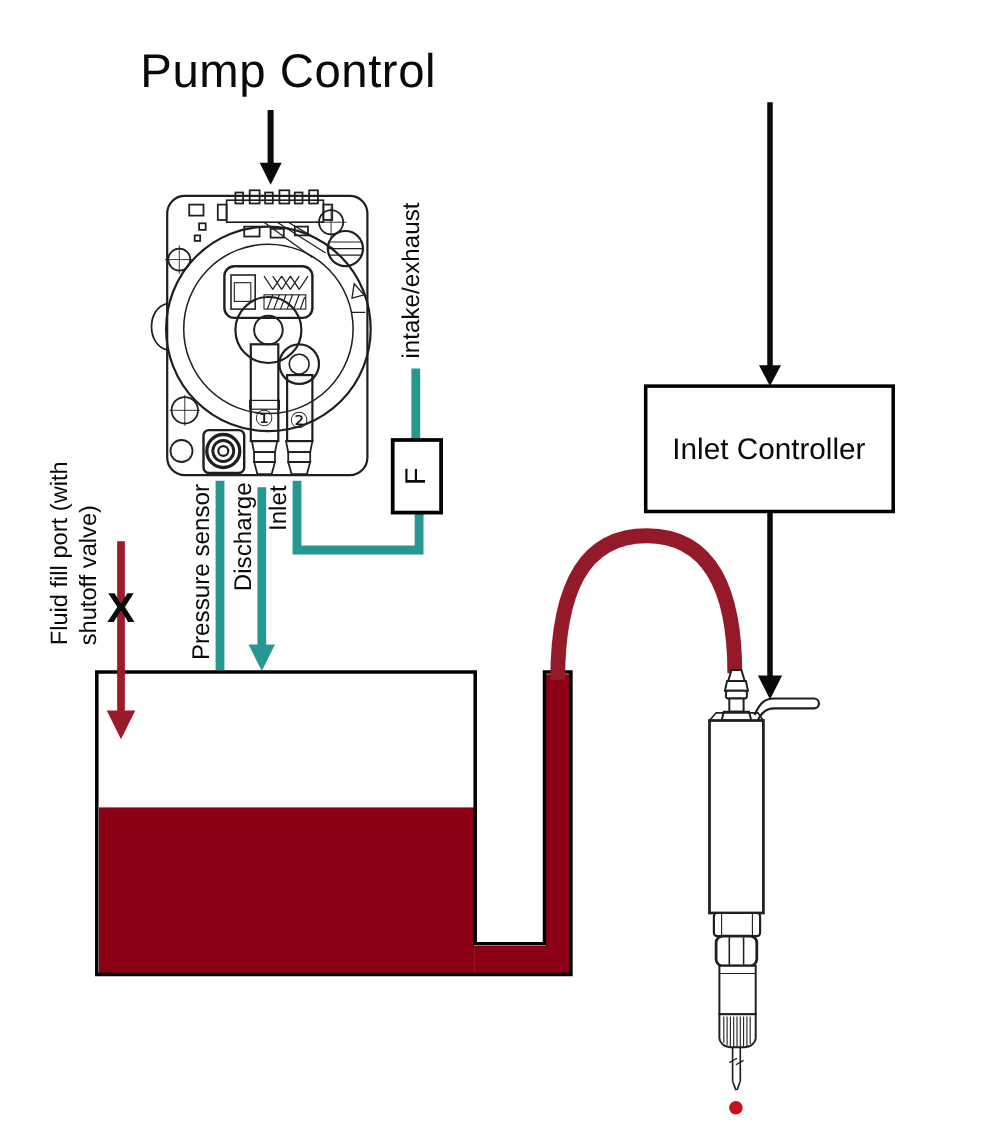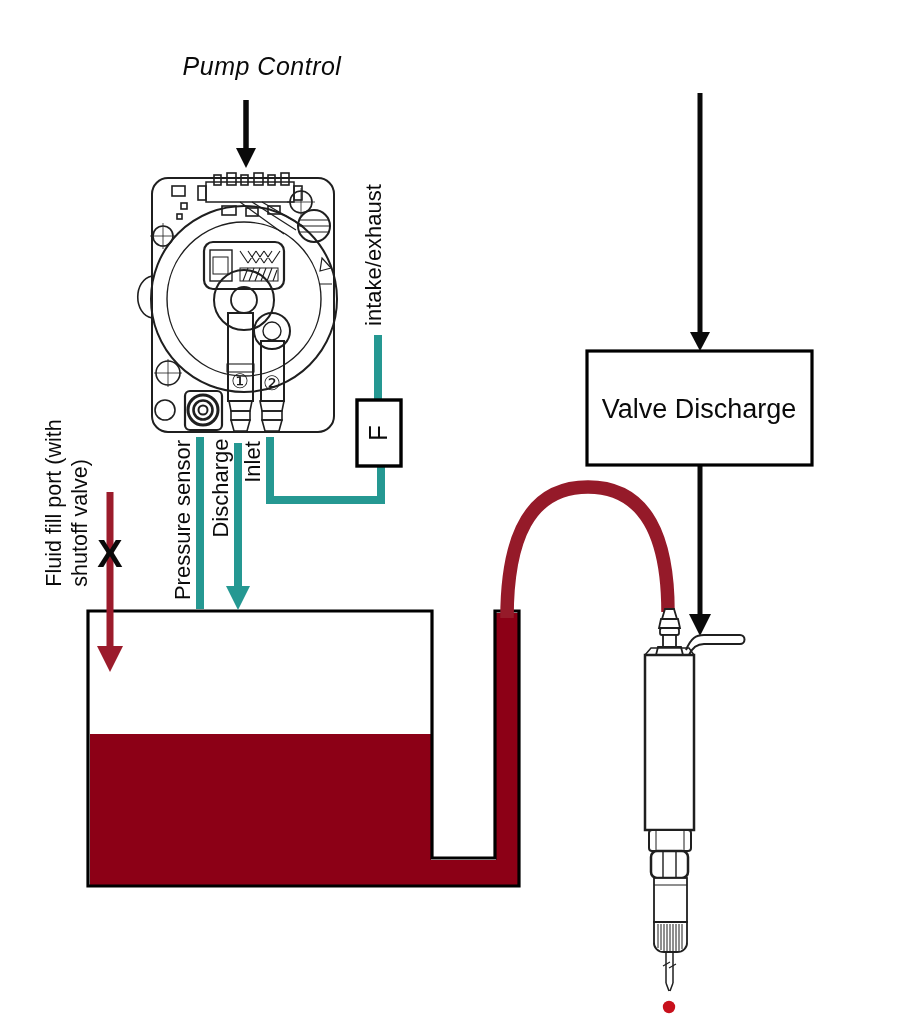--- a/index.html
+++ b/index.html
@@ -3,21 +3,21 @@
 <meta charset="utf-8">
 <style>
   html,body { margin:0; padding:0; background:#fff; }
   .canvas {
     position:relative; width:911px; height:1024px; background:#ffffff;
     font-family:"Liberation Sans", sans-serif; color:#0a0a0a; overflow:hidden;
   }
   svg { position:absolute; left:0; top:0; }
   .title {
     position:absolute; transform:translate(-50%,-50%);
-    font-style:italic; font-size:25px; white-space:nowrap; letter-spacing:0.5px;
+    font-size:43px; white-space:nowrap; letter-spacing:0.5px;
   }
   .boxlabel {
     position:absolute; transform:translate(-50%,-50%);
     font-size:27px; white-space:nowrap;
   }
   .vlabel {
     position:absolute; transform:translate(-50%,-50%) rotate(-90deg);
     font-size:22px; white-space:nowrap;
   }
   .fluid-label {
@@ -195,21 +195,21 @@
         <path d="M666,983 l3,8 M673,983 l-3,8"></path>
       </g>
 
       <circle cx="669" cy="1007" r="6.2" stroke="none" fill="#C8101C"></circle>
     </g>
   </svg>
 
   <div class="title" style="left:262px; top:66px;">Pump Control</div>
 
 
-  <div class="boxlabel" style="left:699px; top:409px;">Valve Discharge</div>
+  <div class="boxlabel" style="left:699px; top:409px;">Inlet Controller</div>
 
   <div class="f-label" style="left:378px; top:433px;">F</div>
 
   <div class="vlabel" style="left:374px; top:255px;">intake/exhaust</div>
 
   <div class="vlabel" style="left:183px; top:520px;">Pressure sensor</div>
 
   <div class="vlabel" style="left:221px; top:488px;">Discharge</div>
 
   <div class="vlabel" style="left:253px; top:462px;">Inlet</div>

